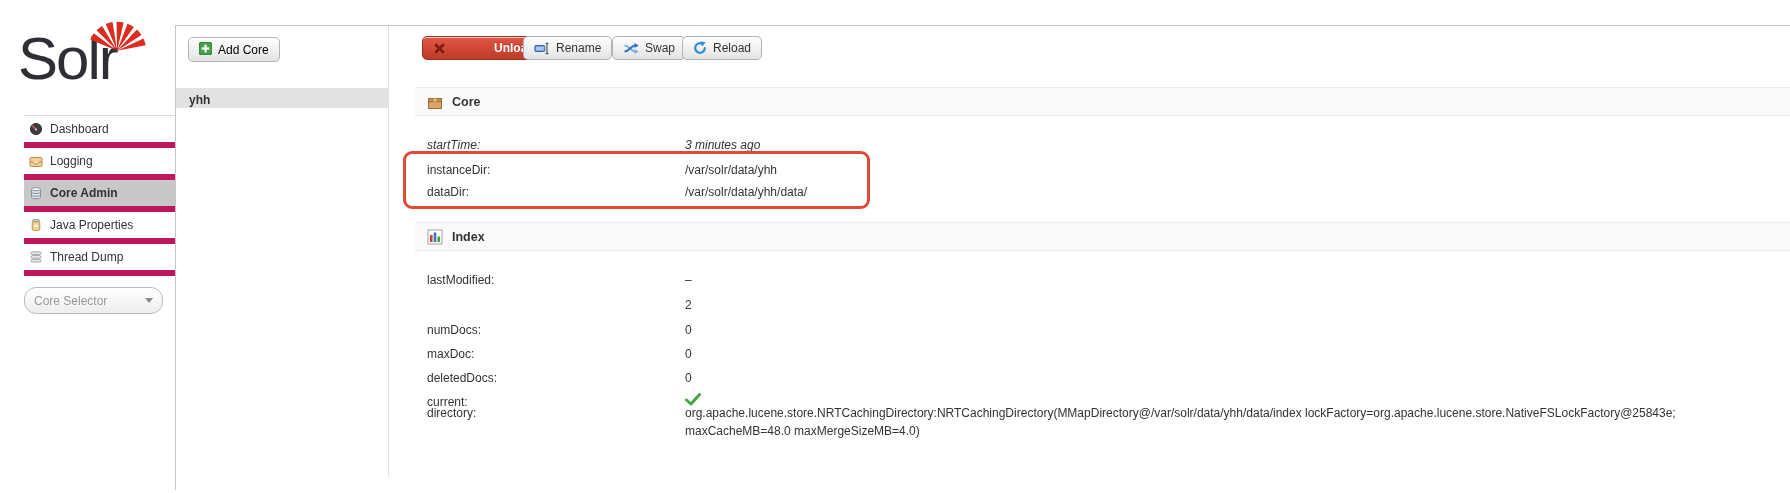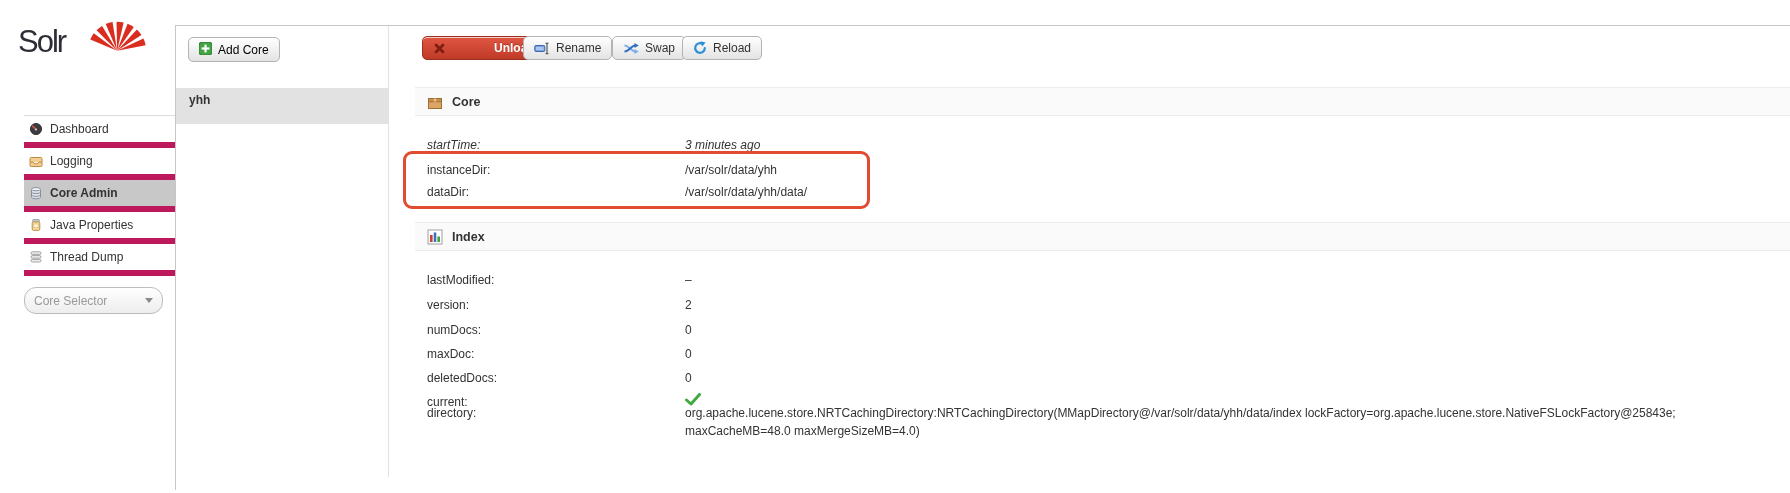--- a/index.html
+++ b/index.html
@@ -1,21 +1,21 @@
 <!DOCTYPE html>
 <html><head>
 <meta charset="utf-8">
 <style>
   html,body{margin:0;padding:0;background:#fff;}
   #app{position:relative;width:1790px;height:493px;overflow:hidden;
        font-family:"Liberation Sans",sans-serif;font-size:12px;color:#333;background:#fff;}
 
   
   #logo{position:absolute;left:16px;top:6px;width:132px;height:80px;cursor:pointer;}
-  #logo .logo-text{position:absolute;left:2px;top:18px;font-size:31px;font-weight:400;
+  #logo .logo-text{position:absolute;left:2px;top:18px;font-size:60px;font-weight:400;
        letter-spacing:-2px;color:#2e2e36;}
   #logo svg.burst{position:absolute;left:72px;top:-2px;}
 
   #nav{position:absolute;left:24px;top:115px;width:151px;list-style:none;margin:0;padding:0;
        border-top:1px solid #dcdcdc;}
   #nav li{display:flex;align-items:center;height:26px;border-bottom:6px solid #be185d;
        padding-left:5px;cursor:pointer;}
   #nav li .nav-icon{width:14px;height:14px;margin-right:7px;flex:0 0 auto;display:inline-flex;}
   #nav li.selected{background:#c8c8c8;font-weight:bold;}
 
@@ -39,21 +39,21 @@
        background:linear-gradient(#ffffff,#e3e3e3);color:#333;font-size:12px;cursor:pointer;
        box-shadow:inset 0 1px 0 rgba(255,255,255,.7);white-space:nowrap;}
   .btn .btn-icon{display:inline-flex;}
   .btn.danger{background:linear-gradient(#e05742,#c03a28);border-color:#993122;color:#fff;
        font-weight:bold;text-shadow:0 -1px 0 rgba(0,0,0,.25);gap:48px;}
   #add-core-btn{position:absolute;left:188px;top:37px;height:25px;display:inline-flex;
        align-items:center;gap:6px;padding:7px 10px;border:1px solid #b3b3b3;border-radius:5px;
        background:linear-gradient(#ffffff,#e3e3e3);font-size:12px;cursor:pointer;
        box-shadow:inset 0 1px 0 rgba(255,255,255,.7);box-sizing:border-box;}
 
-  .core-item{position:absolute;left:176px;top:88px;width:212px;height:36px;background:#e2e2e2;
+  .core-item{position:absolute;left:176px;top:88px;width:212px;height:20px;background:#e2e2e2;
        line-height:24px;padding-left:13px;box-sizing:border-box;font-weight:bold;cursor:pointer;}
 
   
   .band{position:absolute;left:415px;right:0;height:29px;background:#fafafa;
        border-top:1px solid #ececec;border-bottom:1px solid #ececec;display:flex;
        align-items:center;padding-left:12px;box-sizing:border-box;gap:9px;}
   .band .band-title{font-weight:bold;font-size:12.5px;}
   .kv-row{position:absolute;left:0;right:0;height:18px;}
   .kv-label{position:absolute;left:427px;width:240px;line-height:18px;}
   .kv-value{position:absolute;left:685px;line-height:18px;white-space:nowrap;}
@@ -226,21 +226,20 @@
             <rect x="10.4" y="7.5" width="2.6" height="5.5" fill="#3fa344"></rect>
           </svg>
         </span>
         <span class="band-title">Index</span>
       </div>
       <div class="kv-row" style="top: 271px;">
         <span class="kv-label">lastModified:</span>
         <span class="kv-value">–</span>
       </div>
       <div class="kv-row" style="top: 296px;">
-        <span class="kv-label">version:</span>
         <span class="kv-value">2</span>
       </div>
       <div class="kv-row" style="top: 321px;">
         <span class="kv-label">numDocs:</span>
         <span class="kv-value">0</span>
       </div>
       <div class="kv-row" style="top: 345px;">
         <span class="kv-label">maxDoc:</span>
         <span class="kv-value">0</span>
       </div>

